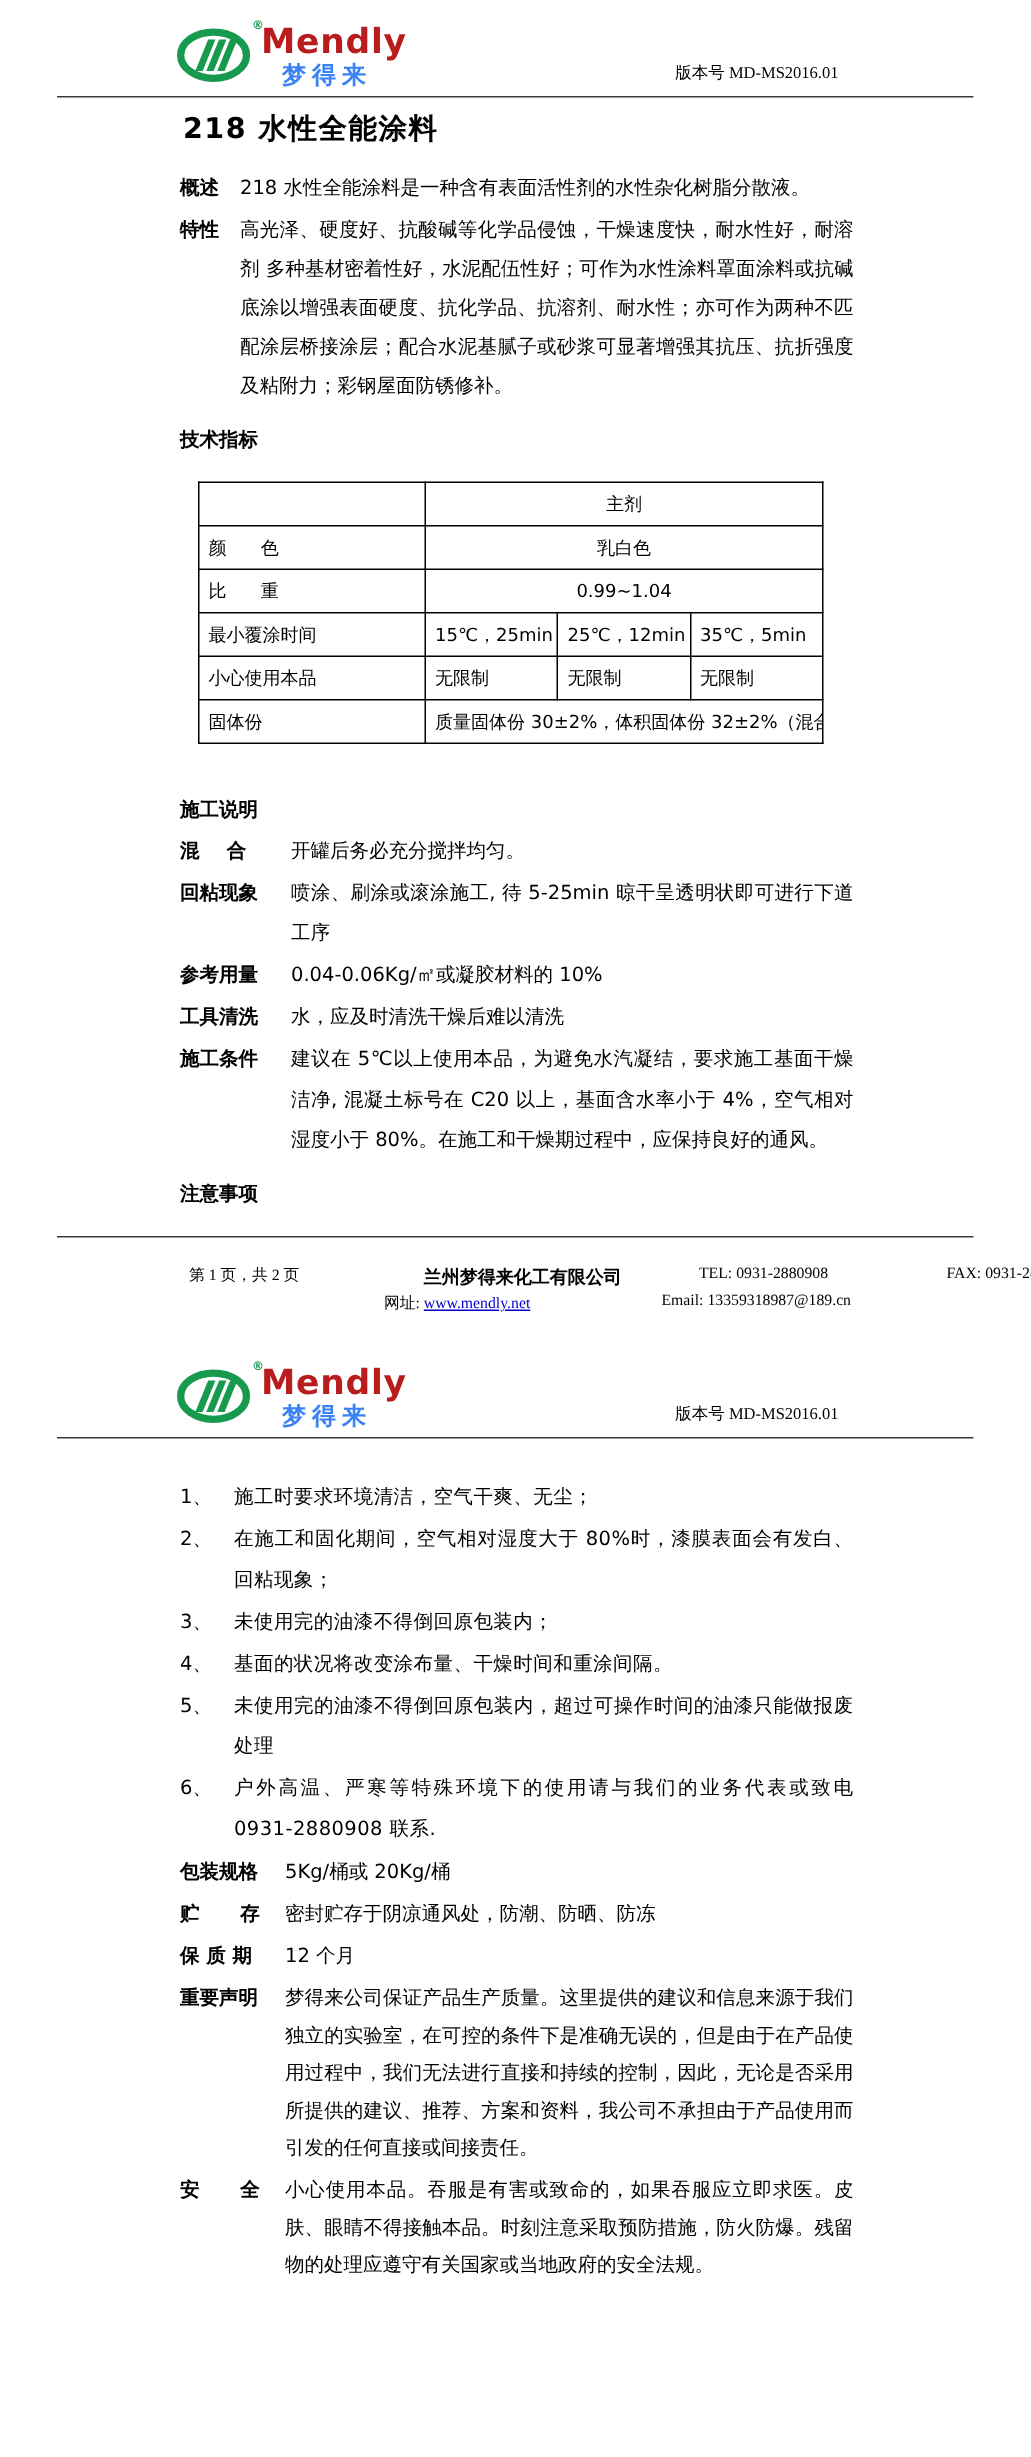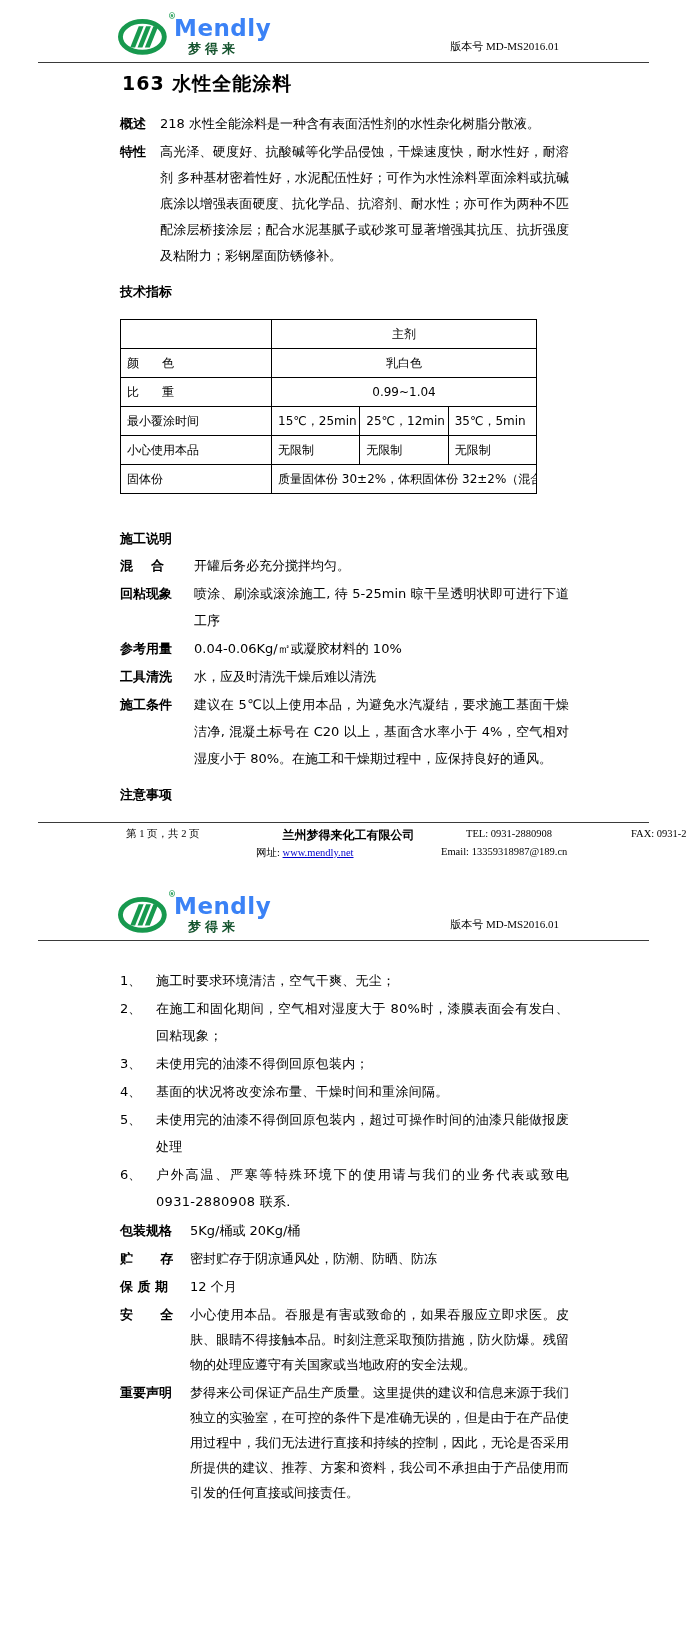--- a/index.html
+++ b/index.html
@@ -17,25 +17,25 @@
   }
   .logo{display:flex;align-items:flex-start;gap:4px;}
   .emblem-wrap{position:relative;width:52px;height:40px;}
   .emblem{width:52px;height:40px;display:block;}
   .reg-mark{
     position:absolute;top:-4px;right:-6px;
     font-size:8px;color:#17994e;font-weight:bold;
   }
   .brand-text{line-height:1;margin-top:1px;}
   .brand-name{
-    font-size:23px;font-weight:bold;color:#3b82f6;
+    font-size:23px;font-weight:bold;color:#b91c1c;
     letter-spacing:0.5px;
   }
   .brand-cn{
-    font-size:13px;font-weight:bold;color:#14532d;
+    font-size:16px;font-weight:bold;color:#3b82f6;
     letter-spacing:4px;margin-top:2px;padding-left:14px;
   }
   .version{
     font-family:"Liberation Serif","DejaVu Serif",serif;
     font-size:11px;white-space:nowrap;margin-bottom:2px;
   }
   .header-rule{border:none;border-top:1.5px solid #3a3a3a;margin:0 38px;}
 
   
   .content{margin:0 118px 0 120px;}
@@ -45,41 +45,41 @@
   }
   .kv-row{display:flex;line-height:26px;font-size:13px;margin-bottom:2px;}
   .kv-label{font-weight:bold;white-space:pre;flex:0 0 40px;}
   .kv-text{flex:1;text-align:justify;}
   .section-heading{
     font-size:13px;font-weight:bold;line-height:26px;margin-top:10px;
   }
 
   
   table.spec{
-    border-collapse:collapse;margin:14px 0 0 0;
+    border-collapse:collapse;margin:14px 0 0 12px;
     width:417px;font-size:12px;table-layout:fixed;
   }
   table.spec td{
     border:1px solid #000;height:26px;padding:1px 6px;
     white-space:pre;overflow:hidden;
   }
   td.c-label{width:138px;text-align:left;}
   td.c-val{width:83px;text-align:left;}
   td.c-span{text-align:center;}
   td.c-span-left{text-align:left;}
 
   
   .cons-row{display:flex;line-height:27px;font-size:13px;margin-bottom:1px;}
   .cons-label{font-weight:bold;white-space:pre;flex:0 0 74px;}
   .cons-text{flex:1;text-align:justify;}
 
   
   .page-footer{
     margin:14px 38px 0 38px;border-top:1.5px solid #3a3a3a;
-    padding-top:4px;
+    padding-top:18px;
     font-family:"Liberation Serif","DejaVu Serif",serif;
     font-size:10.5px;
     display:flex;align-items:flex-start;
   }
   .page-info{flex:0 0 130px;padding-left:88px;white-space:nowrap;}
   .contact{flex:1;display:grid;grid-template-columns:185px 165px 150px;row-gap:2px;}
   .company{font-weight:bold;font-size:12px;text-align:center;}
   .tel,.fax{white-space:nowrap;padding-top:1px;margin-left:25px;}
   .web{text-align:left;white-space:nowrap;}
   .email{white-space:nowrap;}
@@ -116,21 +116,21 @@
       <div class="brand-text">
         <div class="brand-name">Mendly</div>
         <div class="brand-cn">梦得来</div>
       </div>
     </div>
     <div class="version">版本号 MD-MS2016.01</div>
   </header>
   <hr class="header-rule">
 
   <div class="content">
-    <h1 class="doc-title">163 水性全能涂料</h1>
+    <h1 class="doc-title">218 水性全能涂料</h1>
 
     <div class="kv-row">
       <span class="kv-label">概述</span>
       <span class="kv-text">218 水性全能涂料是一种含有表面活性剂的水性杂化树脂分散液。</span>
     </div>
 
     <div class="kv-row">
       <span class="kv-label">特性</span>
       <span class="kv-text">高光泽、硬度好、抗酸碱等化学品侵蚀，干燥速度快，耐水性好，耐溶剂 多种基材密着性好，水泥配伍性好；可作为水性涂料罩面涂料或抗碱底涂以增强表面硬度、抗化学品、抗溶剂、耐水性；亦可作为两种不匹配涂层桥接涂层；配合水泥基腻子或砂浆可显著增强其抗压、抗折强度及粘附力；彩钢屋面防锈修补。</span>
     </div>
@@ -267,24 +267,24 @@
     </div>
     <div class="info-row">
       <span class="info-label">贮      存</span>
       <span class="info-text">密封贮存于阴凉通风处，防潮、防晒、防冻</span>
     </div>
     <div class="info-row">
       <span class="info-label">保 质 期</span>
       <span class="info-text">12 个月</span>
     </div>
     <div class="info-row">
+      <span class="info-label">重要声明</span>
+      <span class="info-text">梦得来公司保证产品生产质量。这里提供的建议和信息来源于我们独立的实验室，在可控的条件下是准确无误的，但是由于在产品使用过程中，我们无法进行直接和持续的控制，因此，无论是否采用所提供的建议、推荐、方案和资料，我公司不承担由于产品使用而引发的任何直接或间接责任。</span>
+    </div>
+    <div class="info-row">
       <span class="info-label">安      全</span>
       <span class="info-text">小心使用本品。吞服是有害或致命的，如果吞服应立即求医。皮肤、眼睛不得接触本品。时刻注意采取预防措施，防火防爆。残留物的处理应遵守有关国家或当地政府的安全法规。</span>
     </div>
-    <div class="info-row">
-      <span class="info-label">重要声明</span>
-      <span class="info-text">梦得来公司保证产品生产质量。这里提供的建议和信息来源于我们独立的实验室，在可控的条件下是准确无误的，但是由于在产品使用过程中，我们无法进行直接和持续的控制，因此，无论是否采用所提供的建议、推荐、方案和资料，我公司不承担由于产品使用而引发的任何直接或间接责任。</span>
-    </div>
 
     <div class="spacer"></div>
   </div>
 
 </section>
 
 </body></html>

